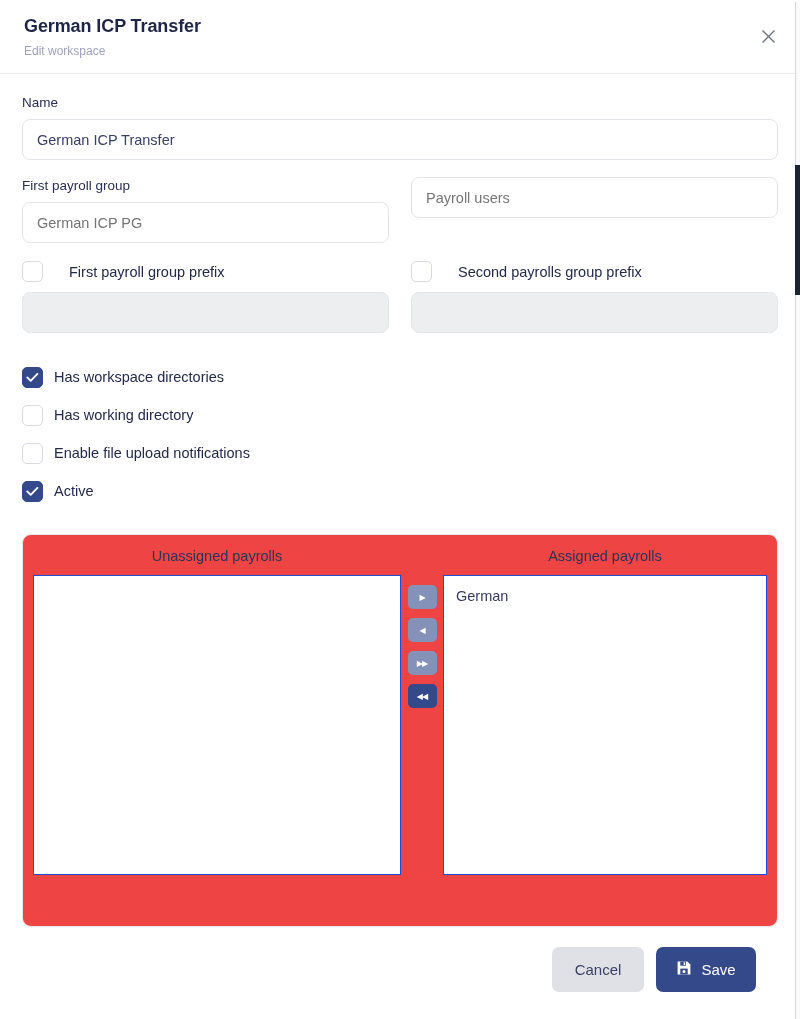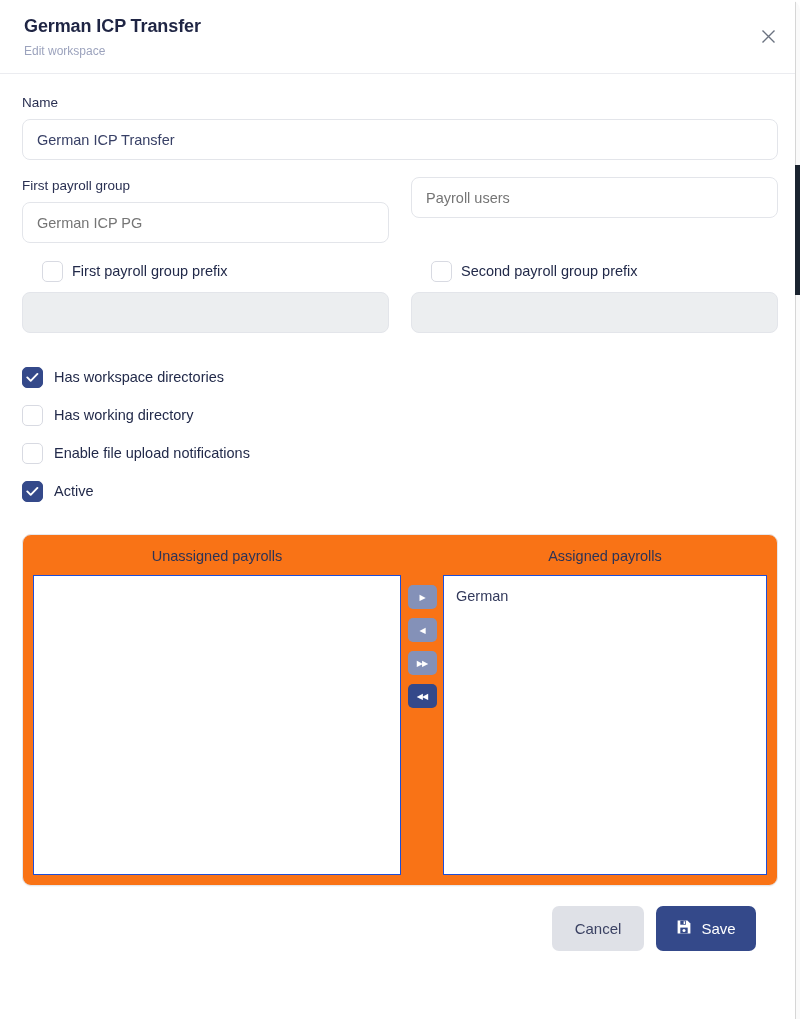--- a/index.html
+++ b/index.html
@@ -82,22 +82,22 @@
   .row-2 {
     display: flex;
     gap: 22px;
     margin-top: 17px;
   }
   .col { flex: 1; min-width: 0; }
 
   
   .cb-line {
     display: flex;
-    gap: 9px;
-    margin-left: 20px;
+    align-items: center;
+    gap: 26px;
   }
   .cbox {
     width: 21px; height: 21px;
     border-radius: 5px;
     border: 1px solid #d8dae2;
     background: #ffffff;
     flex: 0 0 auto;
     display: flex; align-items: center; justify-content: center;
     cursor: pointer;
   }
@@ -131,23 +131,23 @@
     margin-left: -12px;
     width: 303px;
     height: 42px;
   }
 
   
   .dual {
     margin-top: 24px;
     border: 1px solid #e6e7eb;
     border-radius: 9px;
-    background: #f97316;
+    background: #ef4444;
     padding: 10px 10px 10px 10px;
-    height: 352px;
+    height: 393px;
     box-shadow: 0 1px 1px rgba(0,0,0,0.03);
   }
   .dual-heads {
     display: flex;
     height: 30px;
   }
   .dual-head {
     font-size: 14.5px;
     color: #2d3356;
     text-align: center;
@@ -284,21 +284,21 @@
           </span>
           <span class="cb-label">First payroll group prefix</span>
         </div>
         <input class="input disabled" type="text" disabled="" style="">
       </div>
       <div class="col prefix-block">
         <div class="cb-line">
           <span class="cbox">
             
           </span>
-          <span class="cb-label">Second payroll group prefix</span>
+          <span class="cb-label">Second payrolls group prefix</span>
         </div>
         <input class="input disabled" type="text" disabled="" style="">
       </div>
     </div>
 
     <div class="flags">
       <div class="flag-item">
         <span class="cbox checked">
           <svg width="13" height="11" viewBox="0 0 13 11" aria-hidden="true">
               <path d="M1.3 5.4 L4.7 8.8 L11.4 1.9" stroke="#ffffff" stroke-width="1.9" fill="none" stroke-linecap="round" stroke-linejoin="round"></path>

